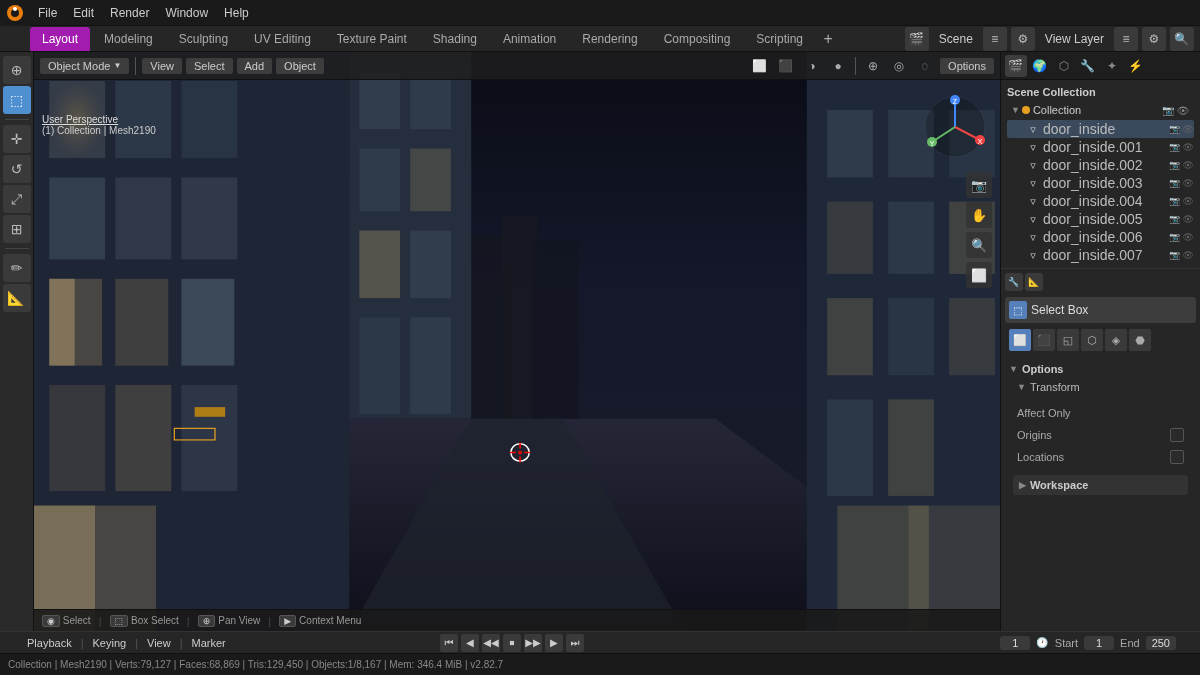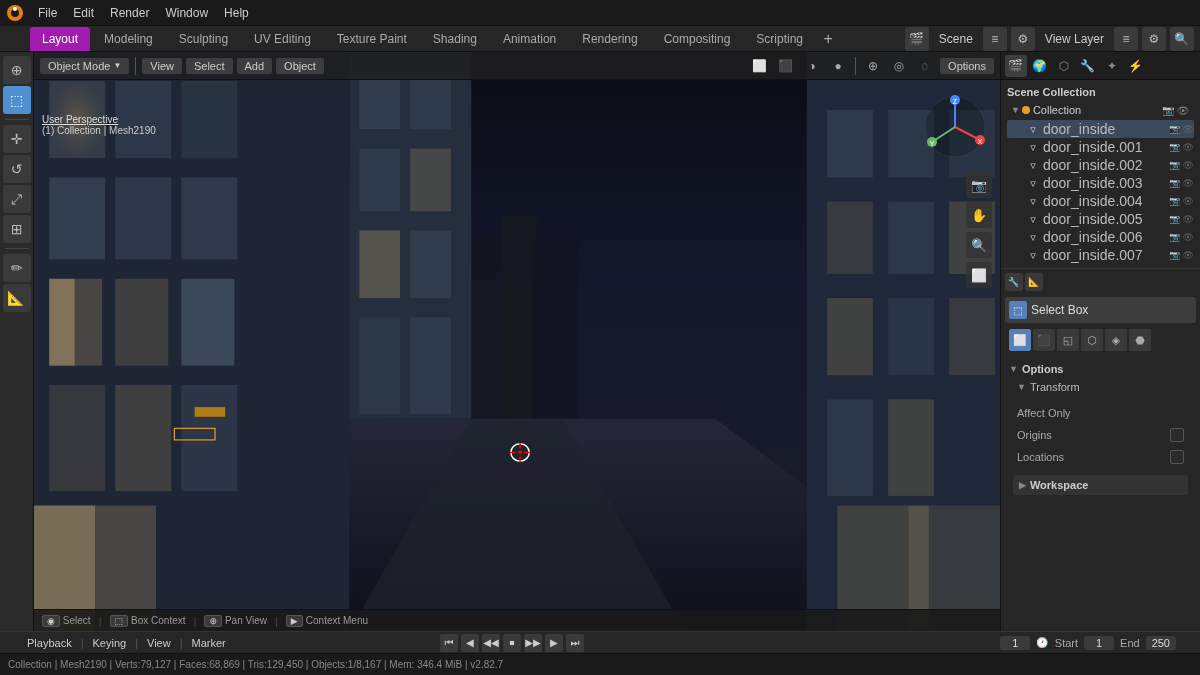--- a/index.html
+++ b/index.html
@@ -821,21 +821,21 @@
     </div>
 
     <div class="viewport-bottom-bar">
       <div class="vp-bottom-item">
         <span class="vp-bottom-key">◉</span>
         <span>Select</span>
       </div>
       <div class="vp-bottom-sep">|</div>
       <div class="vp-bottom-item">
         <span class="vp-bottom-key">⬚</span>
-        <span>Box Context</span>
+        <span>Box Select</span>
       </div>
       <div class="vp-bottom-sep">|</div>
       <div class="vp-bottom-item">
         <span class="vp-bottom-key">⊕</span>
         <span>Pan View</span>
       </div>
       <div class="vp-bottom-sep">|</div>
       <div class="vp-bottom-item">
         <span class="vp-bottom-key">▶</span>
         <span>Context Menu</span>

